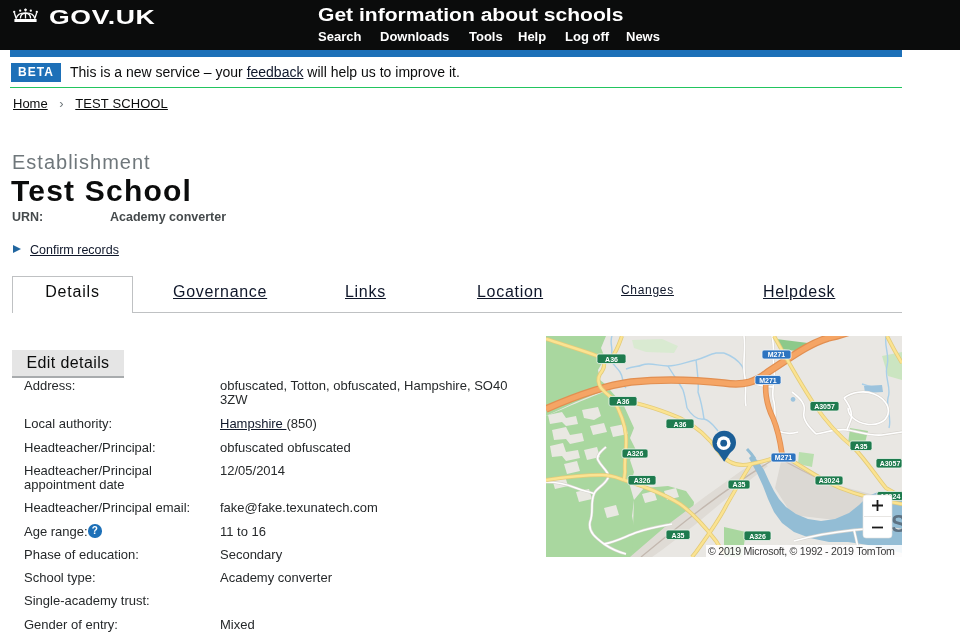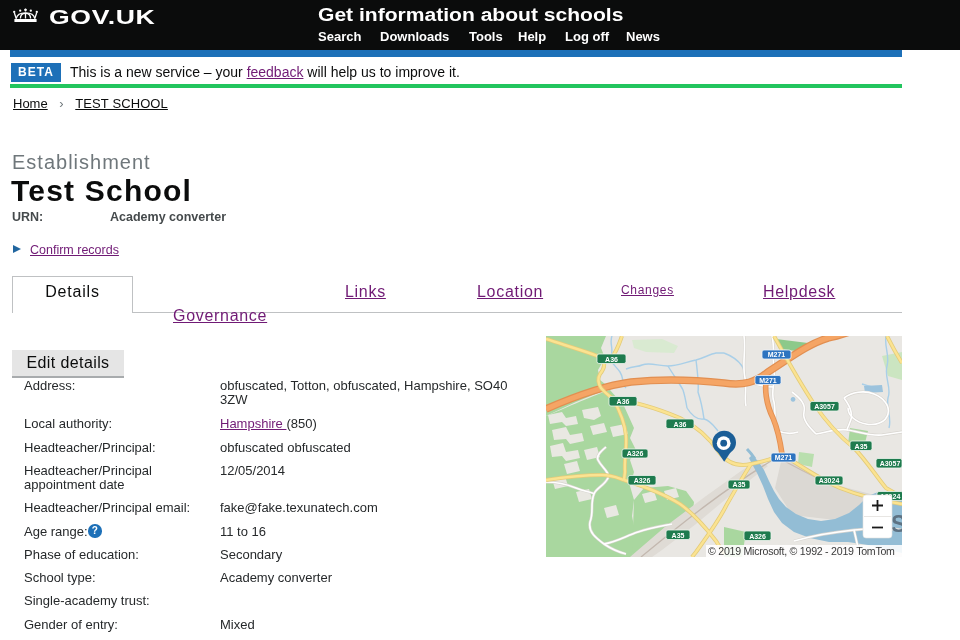--- a/index.html
+++ b/index.html
@@ -1,20 +1,20 @@
 <!DOCTYPE html>
 <html><head>
 <meta charset="utf-8">
 <style>
   * { margin:0; padding:0; box-sizing:border-box; }
   html,body { width:960px; height:640px; background:#fff; font-family:"Liberation Sans", sans-serif; overflow:hidden; }
   #page { position:relative; width:960px; height:640px; }
   .abs { position:absolute; }
   a { text-decoration:underline; }
-  .lnk { color:#701a75; }
+  .lnk { color:#0f172a; }
 </style>
 </head>
 <body>
 <div id="page">
 
   <div class="abs" style="left:0;top:0;width:960px;height:50px;background:#0b0c0c;">
     <svg class="abs" style="left:11px;top:8px;" width="29" height="15" viewBox="0 0 29 15">
       <g fill="none" stroke="#fff" stroke-width="1.3">
         <path d="M14.5 0.4 v3.2 M13 1.8 h3"></path>
         <path d="M5.2 10.6 C6 6.4 10 4.9 14.5 4.9 C19 4.9 23 6.4 23.8 10.6"></path>
@@ -36,42 +36,42 @@
         <span class="abs" style="left:380px;">Downloads</span>
         <span class="abs" style="left:469px;">Tools</span>
         <span class="abs" style="left:518px;text-align:center;">Help</span>
         <span class="abs" style="left:565px;">Log off</span>
         <span class="abs" style="left:626px;">News</span>
     </div>
   </div>
 
   <div class="abs" style="left:10px;top:50px;width:892px;height:7px;background:#1d70b8;"></div>
 
-  <div class="abs" style="left:10px;top:57px;width:892px;height:31px;border-bottom:4px solid #22c55e;">
+  <div class="abs" style="left:10px;top:57px;width:892px;height:31px;border-bottom:1px solid #22c55e;">
     <div class="abs" style="left:1px;top:6px;width:50px;height:19px;background:#1d70b8;color:#fff;font-size:12px;font-weight:bold;letter-spacing:1px;text-align:center;line-height:19px;">BETA</div>
     <div class="abs" style="left:60px;top:7px;font-size:14px;color:#0b0c0c;">This is a new service – your <a class="lnk" href="#">feedback</a> will help us to improve it.</div>
   </div>
 
   <div class="abs" style="left:13px;top:96px;font-size:13px;color:#0b0c0c;">
     <a href="#" style="color:#0b0c0c;">Home</a>
     <span style="color:#6f777b;margin:0 8px;">›</span>
     <a href="#" style="color:#0b0c0c;font-size:13px;letter-spacing:0.1px;">TEST SCHOOL</a>
   </div>
 
   <div class="abs" style="left:12px;top:151px;font-size:20px;letter-spacing:1px;color:#6f777b;">Establishment</div>
   <div class="abs" style="left:11px;top:174px;font-size:30px;font-weight:bold;letter-spacing:1.2px;color:#0b0c0c;">Test School</div>
   <div class="abs" style="left:12px;top:210px;font-size:12.5px;font-weight:bold;color:#454a4c;">URN:</div>
   <div class="abs" style="left:110px;top:210px;font-size:12.5px;font-weight:bold;color:#454a4c;">Academy converter</div>
 
   <div class="abs" style="left:13px;top:245px;width:0;height:0;border-left:8.5px solid #21669f;border-top:4.8px solid transparent;border-bottom:4.8px solid transparent;"></div>
   <a class="lnk abs" href="#" style="left:30px;top:243px;font-size:12.5px;">Confirm records</a>
 
   <div class="abs" style="left:133px;top:312px;width:769px;height:1px;background:#bfc1c3;"></div>
   <div class="abs" style="left:12px;top:276px;width:121px;height:37px;border:1px solid #bfc1c3;border-bottom:none;background:#fff;text-align:center;line-height:20px;padding-top:5px;font-size:16px;letter-spacing:0.8px;color:#0b0c0c;">Details</div>
-  <a class="lnk abs" href="#" style="left:173px;top:283px;font-size:16px;letter-spacing:0.7px;margin-top:24px;">Governance</a>
+  <a class="lnk abs" href="#" style="left:173px;top:283px;font-size:16px;letter-spacing:0.7px;">Governance</a>
   <a class="lnk abs" href="#" style="left:345px;top:283px;font-size:16px;letter-spacing:0.7px;">Links</a>
   <a class="lnk abs" href="#" style="left:477px;top:283px;font-size:16px;letter-spacing:0.7px;">Location</a>
   <a class="lnk abs" href="#" style="left:621px;top:283px;font-size:12px;letter-spacing:0.7px;">Changes</a>
   <a class="lnk abs" href="#" style="left:763px;top:283px;font-size:16px;letter-spacing:0.7px;">Helpdesk</a>
 
   <div class="abs" style="left:12px;top:350px;width:112px;height:26px;background:#e5e5e5;box-shadow:0 2px 0 #a8abad;text-align:center;line-height:26px;font-size:16px;letter-spacing:0.4px;color:#0b0c0c;">Edit details</div>
 
   <div id="rows" class="abs" style="left:11px;top:0;width:960px;height:640px;font-size:13px;line-height:14px;color:#26292b;white-space:nowrap;">
     <div class="abs" style="left:13px;top:379px;">Address:</div>
     <div class="abs" style="left:209px;top:379px;">obfuscated, Totton, obfuscated, Hampshire, SO40<br>3ZW</div>

